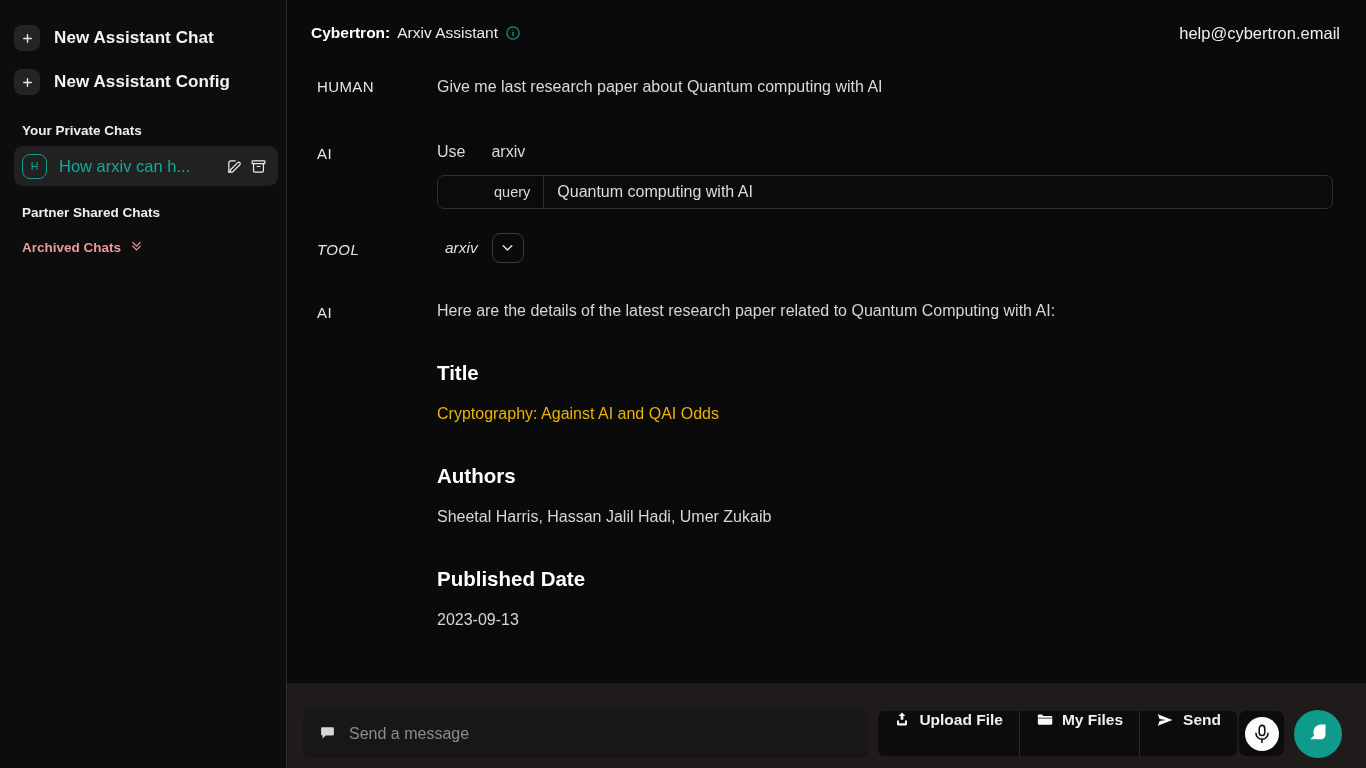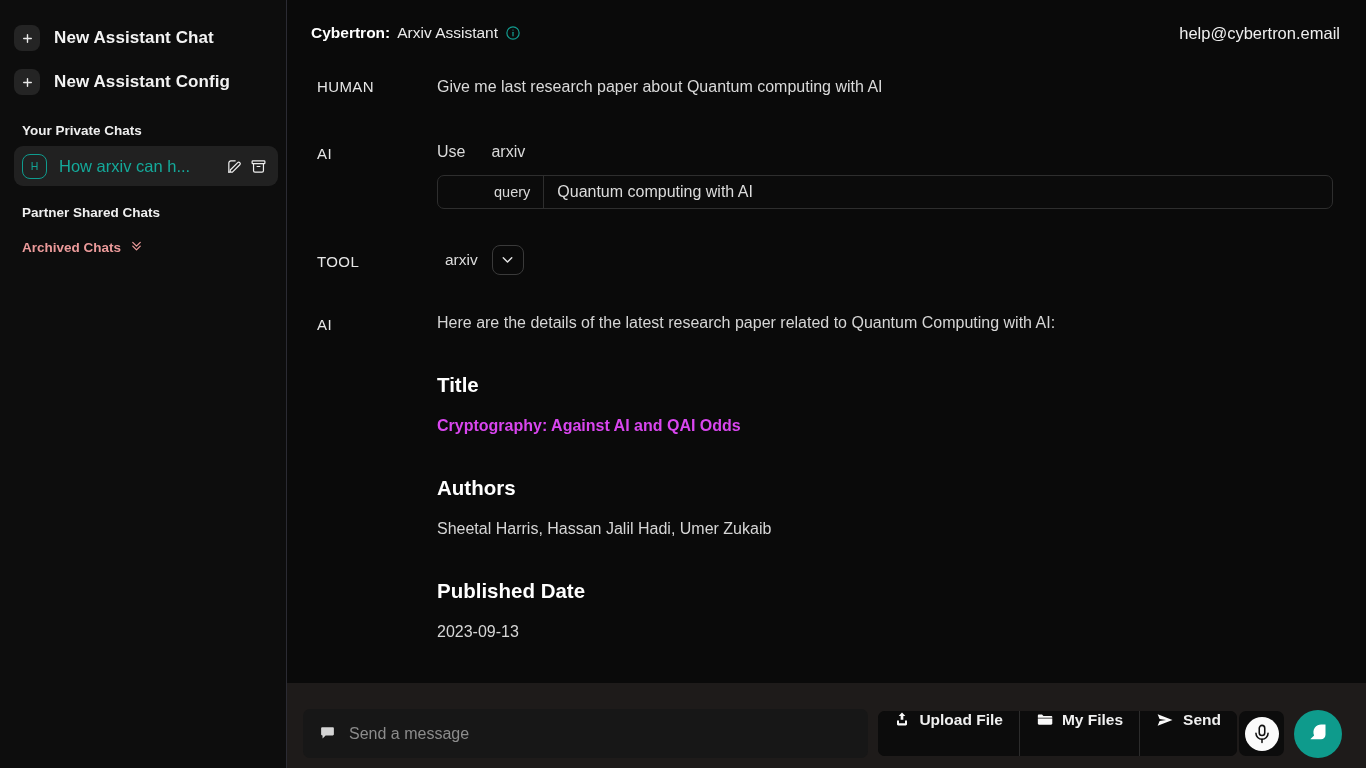--- a/index.html
+++ b/index.html
@@ -234,21 +234,21 @@
   .answer-h {
     font-size: 20.5px;
     font-weight: bold;
     color: #ffffff;
     margin: 0;
   }
   .answer-p {
     font-size: 16px;
     color: #d6d6d6;
   }
-  .answer-p.bold { font-weight: bold; color: #d946ef; }
+  .answer-p.bold { font-weight: normal; color: #eab308; }
 
   
   .resp > .answer-h { margin-top: 41px; }
   .resp > .answer-p { margin-top: 20px; }
 
   
   #footer {
     height: 85px;
     flex: 0 0 85px;
     background: #1e1b1a;
@@ -414,21 +414,21 @@
             <span>Use</span>
             <span>arxiv</span>
           </div>
           <div class="kv-box">
             <div class="kv-key">query</div>
             <div class="kv-val">Quantum computing with AI</div>
           </div>
         </div>
       </div>
 
-      <div class="msg-row" style="margin-top:36px;">
+      <div class="msg-row" style="margin-top:24px;font-style:italic;">
         <div class="role" style="padding-top:8px;">TOOL</div>
         <div class="msg-body">
           <div class="tool-line">
             <span class="tool-name">arxiv</span>
             <span class="chev-btn">
               <svg width="17" height="17" viewBox="0 0 24 24" fill="none" stroke="currentColor" stroke-width="2" stroke-linecap="round" stroke-linejoin="round">
                   <path d="M6 9.5l6 6 6-6"></path>
                 </svg>
             </span>
           </div>

